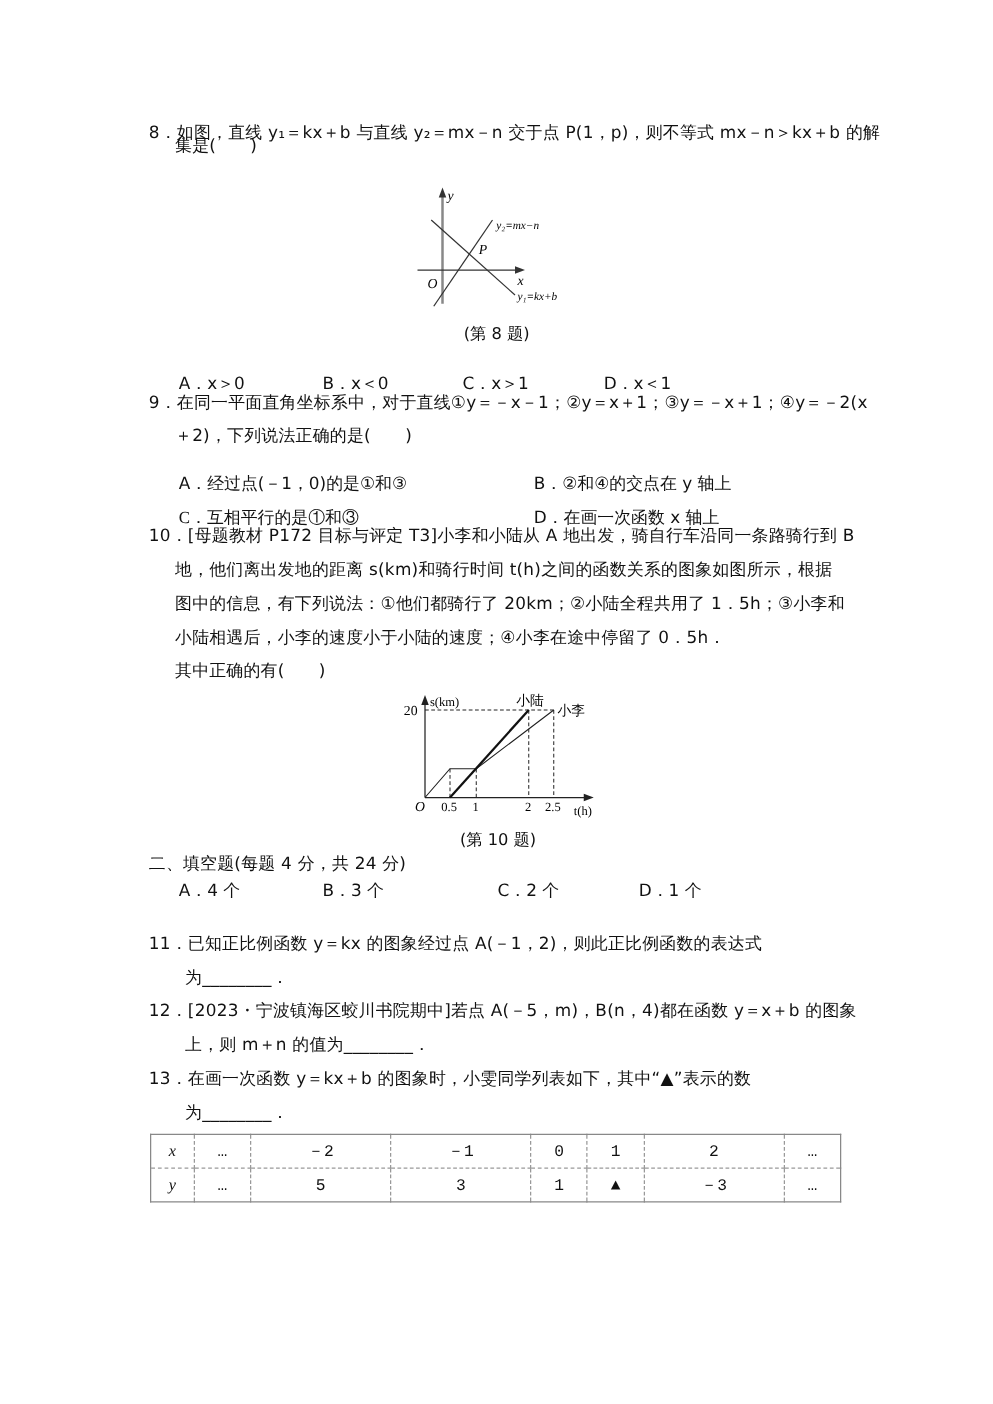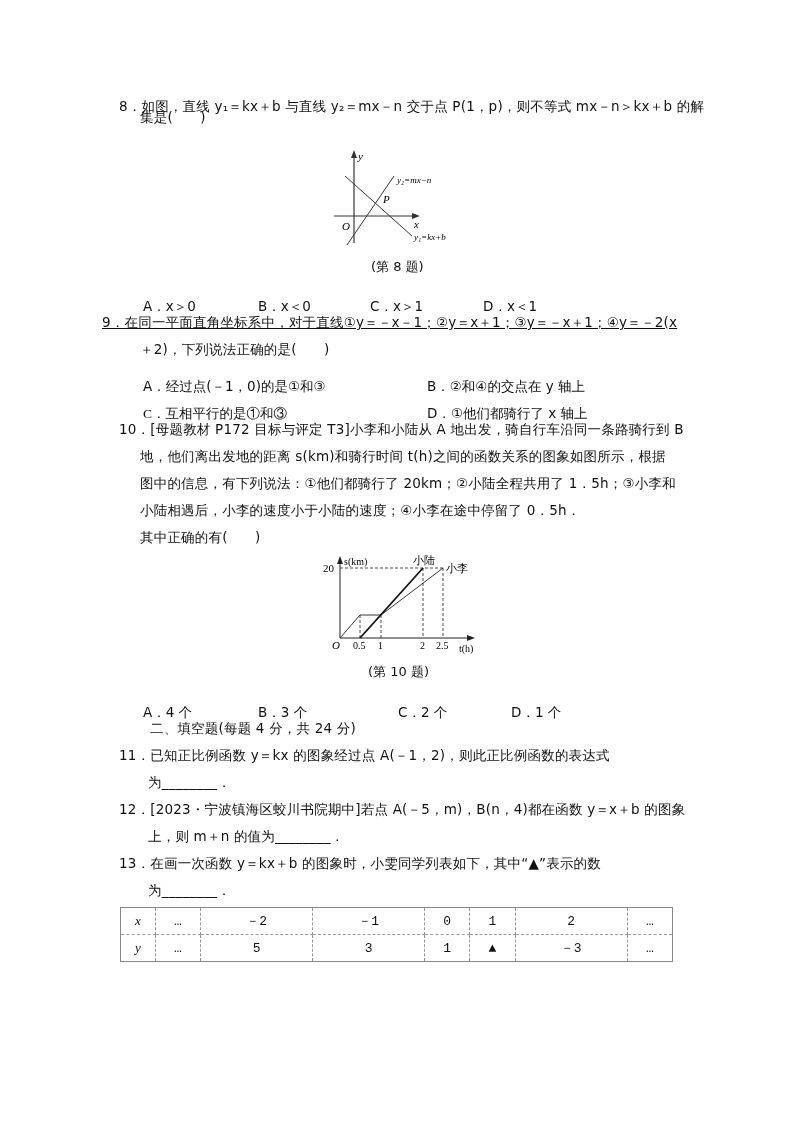--- a/index.html
+++ b/index.html
@@ -39,26 +39,26 @@
   <text x="67" y="35" font-size="9" font-style="italic">y₂=mx−n</text>
   <text x="84" y="92" font-size="9" font-style="italic">y₁=kx+b</text>
 </svg>
 <div class="cap" style="left:371px; top:258px;text-align:center;">(第 8 题)</div>
 
 <div class="opt" style="left:143px; top:286px;">A．x＞0</div>
 <div class="opt" style="left:258px; top:286px;">B．x＜0</div>
 <div class="opt" style="left:370px; top:286px;">C．x＞1</div>
 <div class="opt" style="left:483px; top:286px;">D．x＜1</div>
 
-<div class="line" style="left:102px; top:313px;text-decoration:underline;">9．在同一平面直角坐标系中，对于直线①y＝－x－1；②y＝x＋1；③y＝－x＋1；④y＝－2(x</div>
+<div class="line" style="left:119px; top:313px;">9．在同一平面直角坐标系中，对于直线①y＝－x－1；②y＝x＋1；③y＝－x＋1；④y＝－2(x</div>
 <div class="line" style="left:140px; top:340px;">＋2)，下列说法正确的是(　　)</div>
 <div class="opt" style="left:143px; top:366px;">A．经过点(－1，0)的是①和③</div>
 <div class="opt" style="left:427px; top:366px;">B．②和④的交点在 y 轴上</div>
 <div class="opt" style="left:143px; top:393px;font-family:Liberation Serif, serif;">C．互相平行的是①和③</div>
-<div class="opt" style="left:427px; top:393px;">D．①他们都骑行了 x 轴上</div>
+<div class="opt" style="left:427px; top:393px;">D．在画一次函数 x 轴上</div>
 
 <div class="line" style="left:119px; top:420px;text-align:right;">10．[母题教材 P172 目标与评定 T3]小李和小陆从 A 地出发，骑自行车沿同一条路骑行到 B</div>
 <div class="line" style="left:140px; top:447px;">地，他们离出发地的距离 s(km)和骑行时间 t(h)之间的函数关系的图象如图所示，根据</div>
 <div class="line" style="left:140px; top:474px;">图中的信息，有下列说法：①他们都骑行了 20km；②小陆全程共用了 1．5h；③小李和</div>
 <div class="line" style="left:140px; top:501px;">小陆相遇后，小李的速度小于小陆的速度；④小李在途中停留了 0．5h．</div>
 <div class="line" style="left:140px; top:528px;">其中正确的有(　　)</div>
 
 <svg style="position:absolute; left:315px; top:552px;" width="170" height="105" viewBox="0 0 170 105">
 
   <line x1="25" y1="86" x2="25" y2="10" stroke="#222" stroke-width="1"></line>
@@ -87,21 +87,21 @@
   <text x="98" y="12" font-size="11" style="font-family:'DejaVu Sans',sans-serif">小陆</text>
   <text x="131" y="20" font-size="11" style="font-family:'DejaVu Sans',sans-serif">小李</text>
 </svg>
 <div class="cap" style="left:368px; top:663px;">(第 10 题)</div>
 
 <div class="opt" style="left:143px; top:692px;">A．4 个</div>
 <div class="opt" style="left:258px; top:692px;">B．3 个</div>
 <div class="opt" style="left:398px; top:692px;">C．2 个</div>
 <div class="opt" style="left:511px; top:692px;">D．1 个</div>
 
-<div class="line" style="left:119px; top:719px;margin-left:31px;">二、填空题(每题 4 分，共 24 分)</div>
+<div class="line" style="left:119px; top:682px;">二、填空题(每题 4 分，共 24 分)</div>
 
 <div class="line" style="left:119px; top:746px;">11．已知正比例函数 y＝kx 的图象经过点 A(－1，2)，则此正比例函数的表达式</div>
 <div class="line" style="left:148px; top:773px;">为________．</div>
 
 <div class="line" style="left:119px; top:800px;">12．[2023・宁波镇海区蛟川书院期中]若点 A(－5，m)，B(n，4)都在函数 y＝x＋b 的图象</div>
 <div class="line" style="left:148px; top:827px;">上，则 m＋n 的值为________．</div>
 
 <div class="line" style="left:119px; top:854px;">13．在画一次函数 y＝kx＋b 的图象时，小雯同学列表如下，其中“▲”表示的数</div>
 <div class="line" style="left:148px; top:881px;">为________．</div>
 

